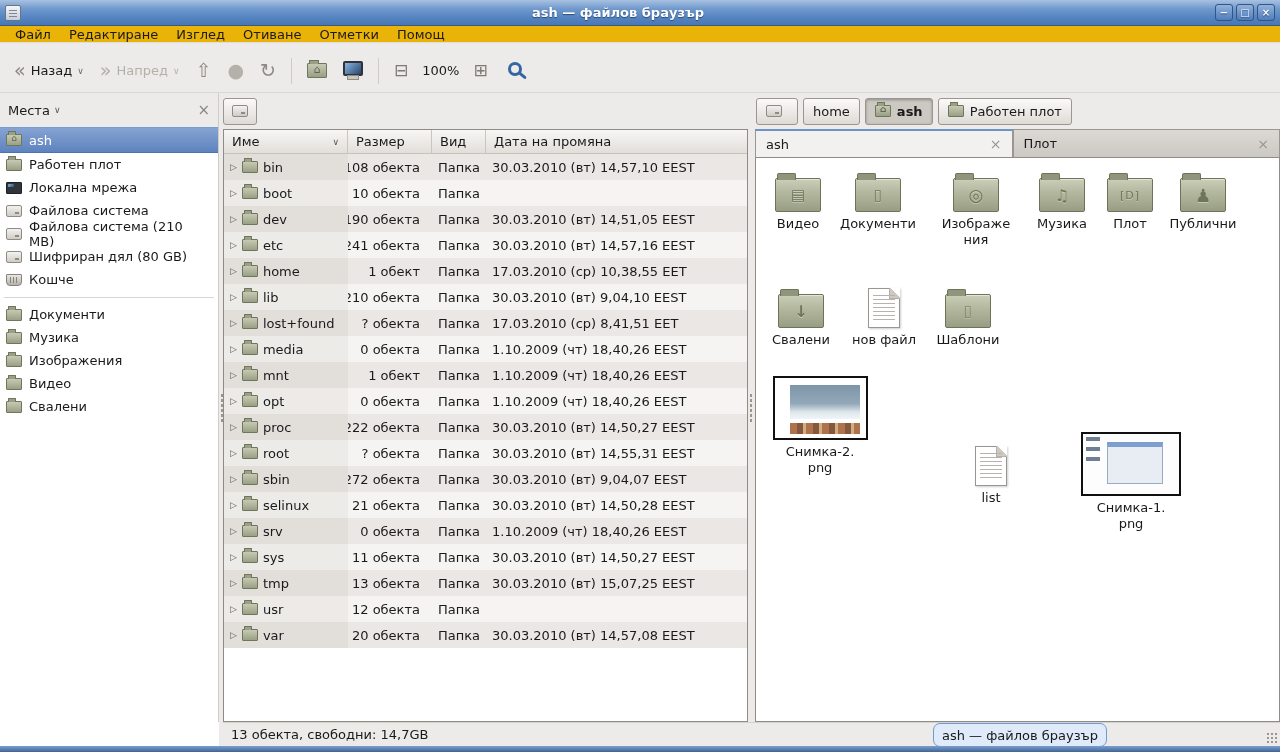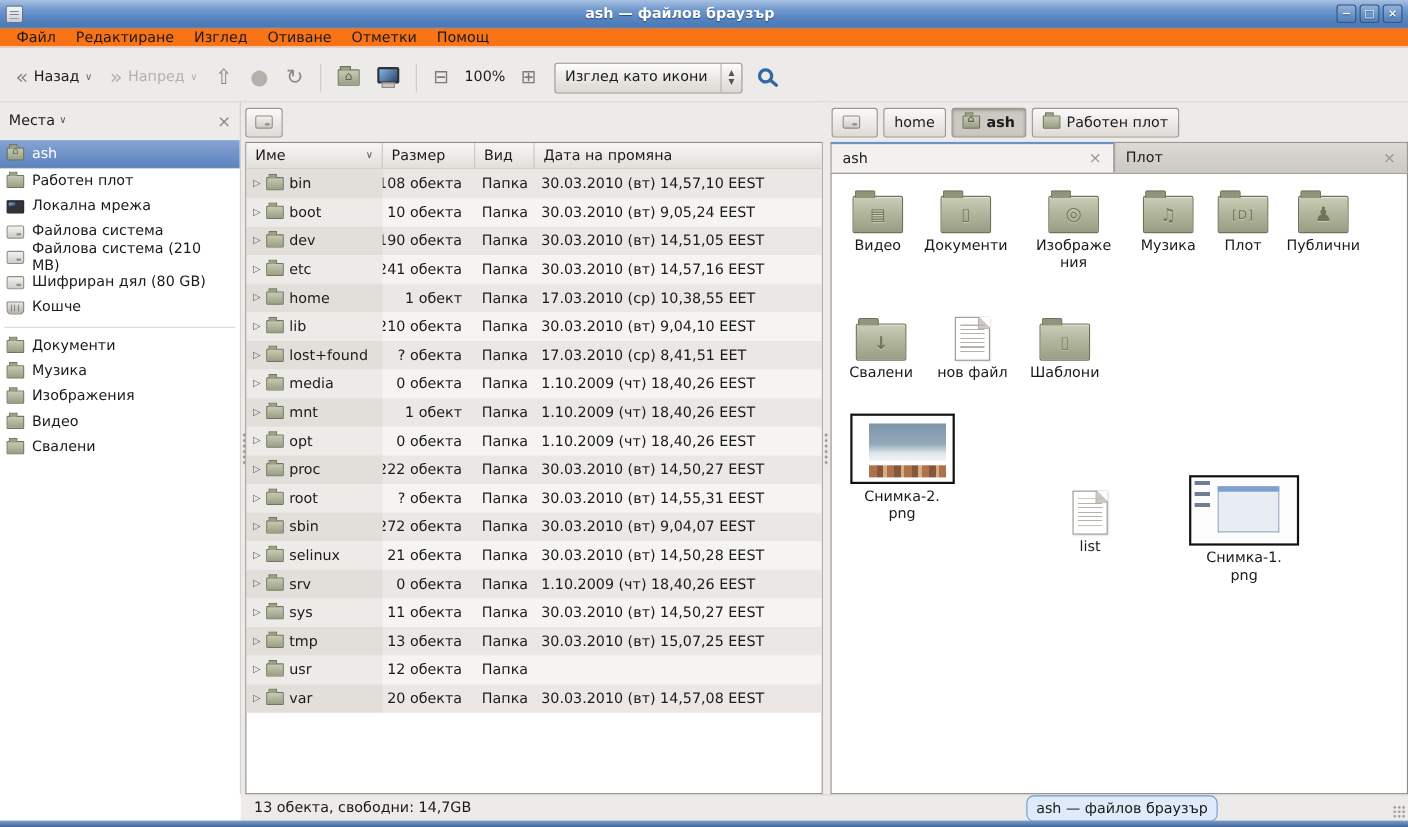--- a/index.html
+++ b/index.html
@@ -17,21 +17,21 @@
     background:repeating-linear-gradient(180deg,#7e8796 0 1px,transparent 1px 3px);}
   .title-text{flex:1;text-align:center;color:#fff;font-weight:bold;
     text-shadow:0 1px 1px #2c4a73;}
   .winbtns{display:flex;gap:3px;}
   .winbtn{width:18px;height:17px;border:1px solid #31567f;border-radius:3px;
     background:linear-gradient(180deg,#93b2dc,#507dba);color:#fff;font-size:10px;font-weight:bold;
     display:flex;align-items:center;justify-content:center;line-height:1;
     text-shadow:0 1px 1px #2c4a73;}
   
   .menubar{position:absolute;left:0;top:26px;right:0;height:17px;display:flex;align-items:center;
-    padding:0 6px;background:#f97316;border-bottom:1px solid #e0ddd9;}
+    padding:0 6px;background:#eab308;border-bottom:1px solid #e0ddd9;}
   .menu-item{padding:2px 9px;}
   
   .toolbar{position:absolute;left:0;top:49px;right:0;height:44px;display:flex;align-items:center;
     padding:0 8px;gap:4px;background:#edebe9;border-bottom:1px solid #dbd8d4;}
   .tbtn{display:flex;align-items:center;gap:5px;padding:5px 6px;border-radius:3px;}
   .tbtn .glyph{font-size:19px;line-height:1;color:#8d8982;}
   .tbtn .chev{font-size:9px;color:#6d6a65;}
   .tbtn.disabled, .tbtn.disabled .glyph, .tbtn.disabled .chev{color:#b4b0aa;}
   .tsep{width:1px;height:26px;background:#cfccc7;margin:0 5px;flex:none;}
   .sq-glyph{font-size:17px;color:#7d7974;line-height:1;}
@@ -246,27 +246,20 @@
         <span class="comp-icon"></span>
       </span>
     <span class="tsep"></span>
     <span class="tbtn">
         <span class="sq-glyph">⊟</span>
       </span>
     <span class="zoomlabel">100%</span>
     <span class="tbtn">
         <span class="sq-glyph">⊞</span>
       </span>
-    <span class="combo">
-      <span class="combo-label">Изглед като икони</span>
-      <span class="combo-spin">
-          <span>▲</span>
-          <span>▼</span>
-        </span>
-    </span>
     <span class="search-icon"></span>
   </div>
 
   <div class="sidebar">
     <div class="side-head">
       <span>Места</span>
       <span class="chev" style="font-size:9px;color:#555;">∨</span>
       <span class="side-close">×</span>
     </div>
     <div class="side-list">
@@ -352,21 +345,20 @@
           <span class="td">30.03.2010 (вт) 14,57,10 EEST</span>
         </div>
           <div class="trow">
           <span class="td name">
             <span class="expander">▷</span>
             <span class="mi" data-icon="plain-folder"></span>
             <span>boot</span>
           </span>
           <span class="td size">10 обекта</span>
           <span class="td">Папка</span>
-          <span class="td">30.03.2010 (вт) 9,05,24 EEST</span>
         </div>
           <div class="trow">
           <span class="td name">
             <span class="expander">▷</span>
             <span class="mi" data-icon="plain-folder"></span>
             <span>dev</span>
           </span>
           <span class="td size">190 обекта</span>
           <span class="td">Папка</span>
           <span class="td">30.03.2010 (вт) 14,51,05 EEST</span>

